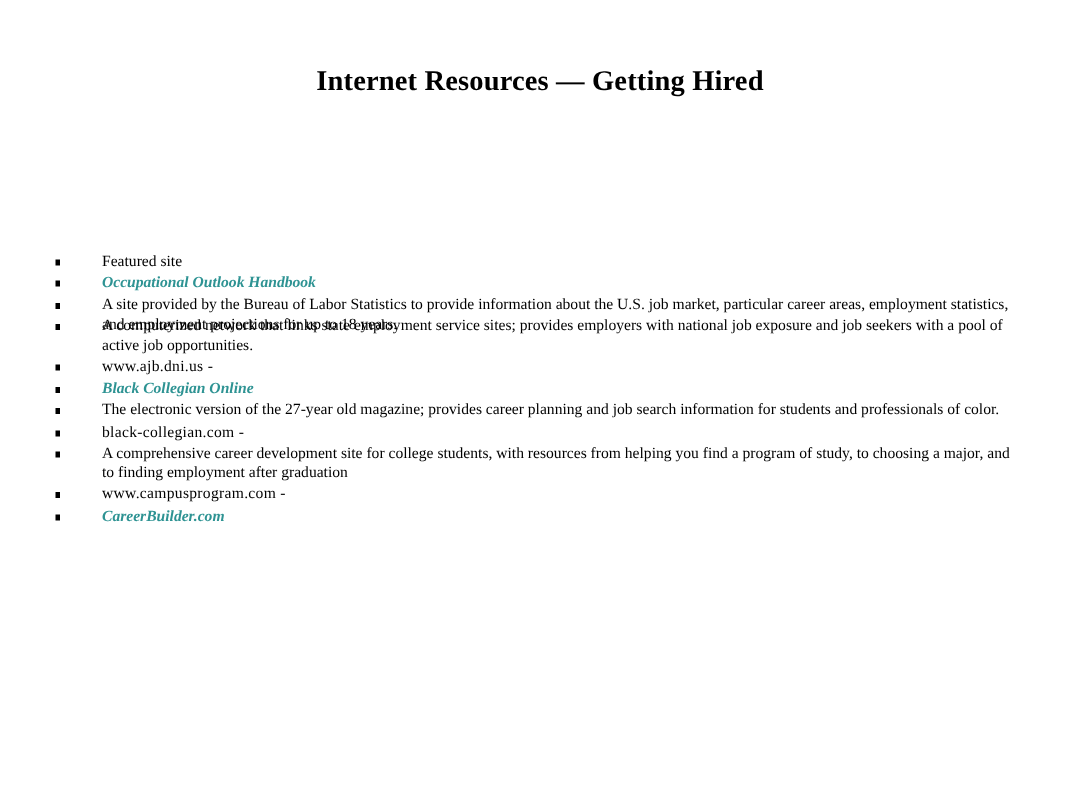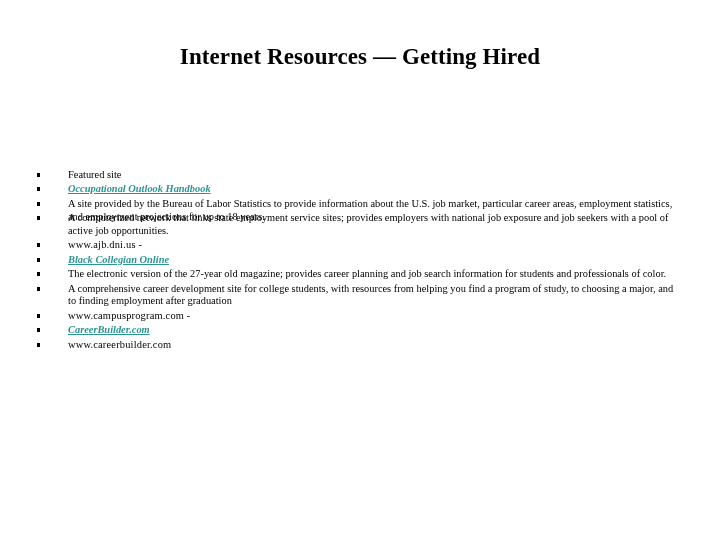--- a/index.html
+++ b/index.html
@@ -2,31 +2,31 @@
 <html><head>
   <meta charset="utf-8">
   <style>
     html, body { margin: 0; padding: 0; background: #ffffff; }
     body {
       width: 720px; height: 540px; position: relative; overflow: hidden;
       font-family: "Liberation Serif", "DejaVu Serif", serif; color: #000;
     }
     .title {
       position: absolute; top: 44px; left: 0; width: 720px; text-align: center;
-      font-size: 23px; font-weight: bold; letter-spacing: 0.1px;
+      font-size: 19px; font-weight: bold; letter-spacing: 0.1px;
     }
     .list {
       position: absolute; left: 37px; width: 640px; margin: 0; padding: 0; list-style: none;
       font-size: 10.4px; line-height: 12.9px;
     }
     .list li { position: relative; padding-left: 31px; margin: 0 0 1.5px 0; }
     .bullet {
       position: absolute; left: 0; top: 4px; width: 3px; height: 4px; background: #000;
     }
-    .link { color: #2e9393; text-decoration: underline; font-weight: bold; }
+    .link { color: #2e9393; font-weight: bold; }
     .link.italic { font-style: italic; }
     .bold { font-weight: bold; }
     .url { letter-spacing: 0.2px; }
     #list1 { top: 129px; margin-top: 40px; }
     #list2 { top: 212px; }
   </style>
 </head>
 <body>
 
 <div class="title">Internet Resources — Getting Hired</div>
@@ -58,31 +58,31 @@
   </li>
 
   <li>
     <span class="bullet"></span>
     <a class="link italic">Black Collegian Online</a>
   </li>
   <li>
     <span class="bullet"></span>
     <span>The electronic version of the 27-year old magazine; provides career planning and job search information for students and professionals of color.</span>
   </li>
+  <li>
+    <span class="bullet"></span>
+    <span class="url">black-collegian.com -</span>
+  </li>
 
   <li>
     <span class="bullet"></span>
     <span>A comprehensive career development site for college students, with resources from helping you find a program of study, to choosing a major, and to finding employment after graduation</span>
   </li>
   <li>
     <span class="bullet"></span>
     <span class="url">www.campusprogram.com -</span>
   </li>
 
   <li>
     <span class="bullet"></span>
     <a class="link italic">CareerBuilder.com</a>
   </li>
-  <li>
-    <span class="bullet"></span>
-    <span class="url">www.careerbuilder.com</span>
-  </li>
 </ul>
 
 </body></html>

